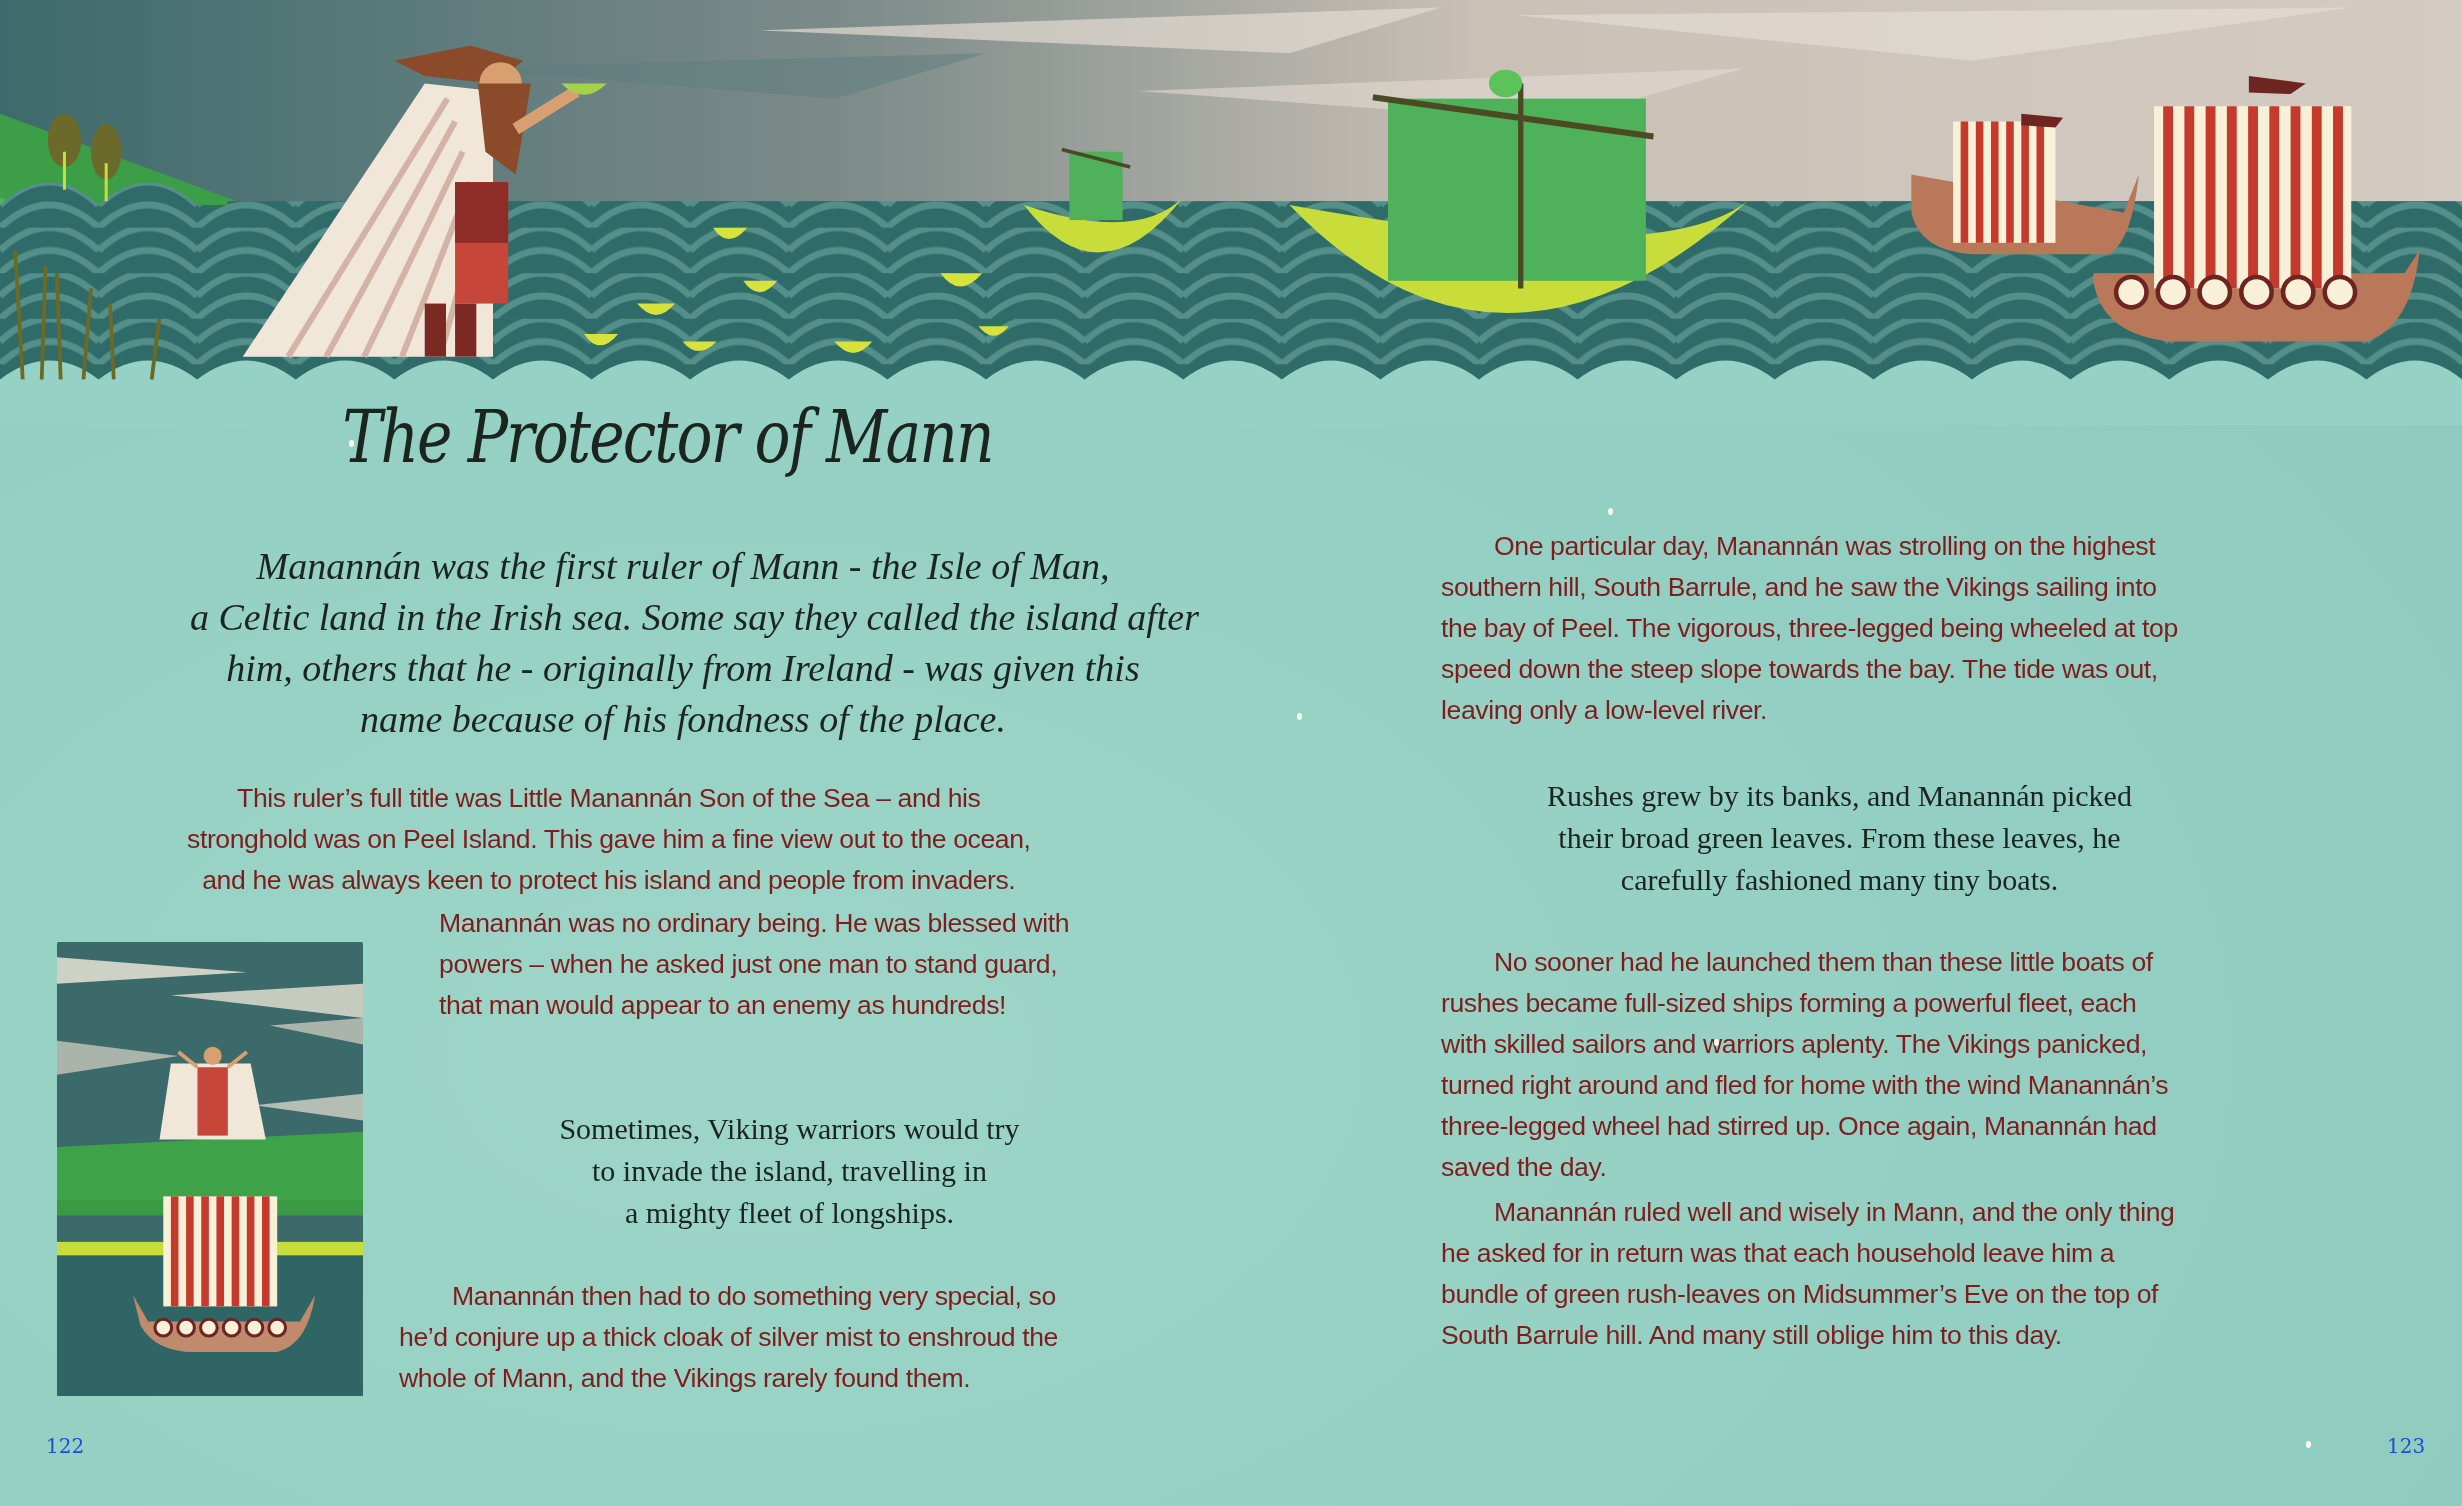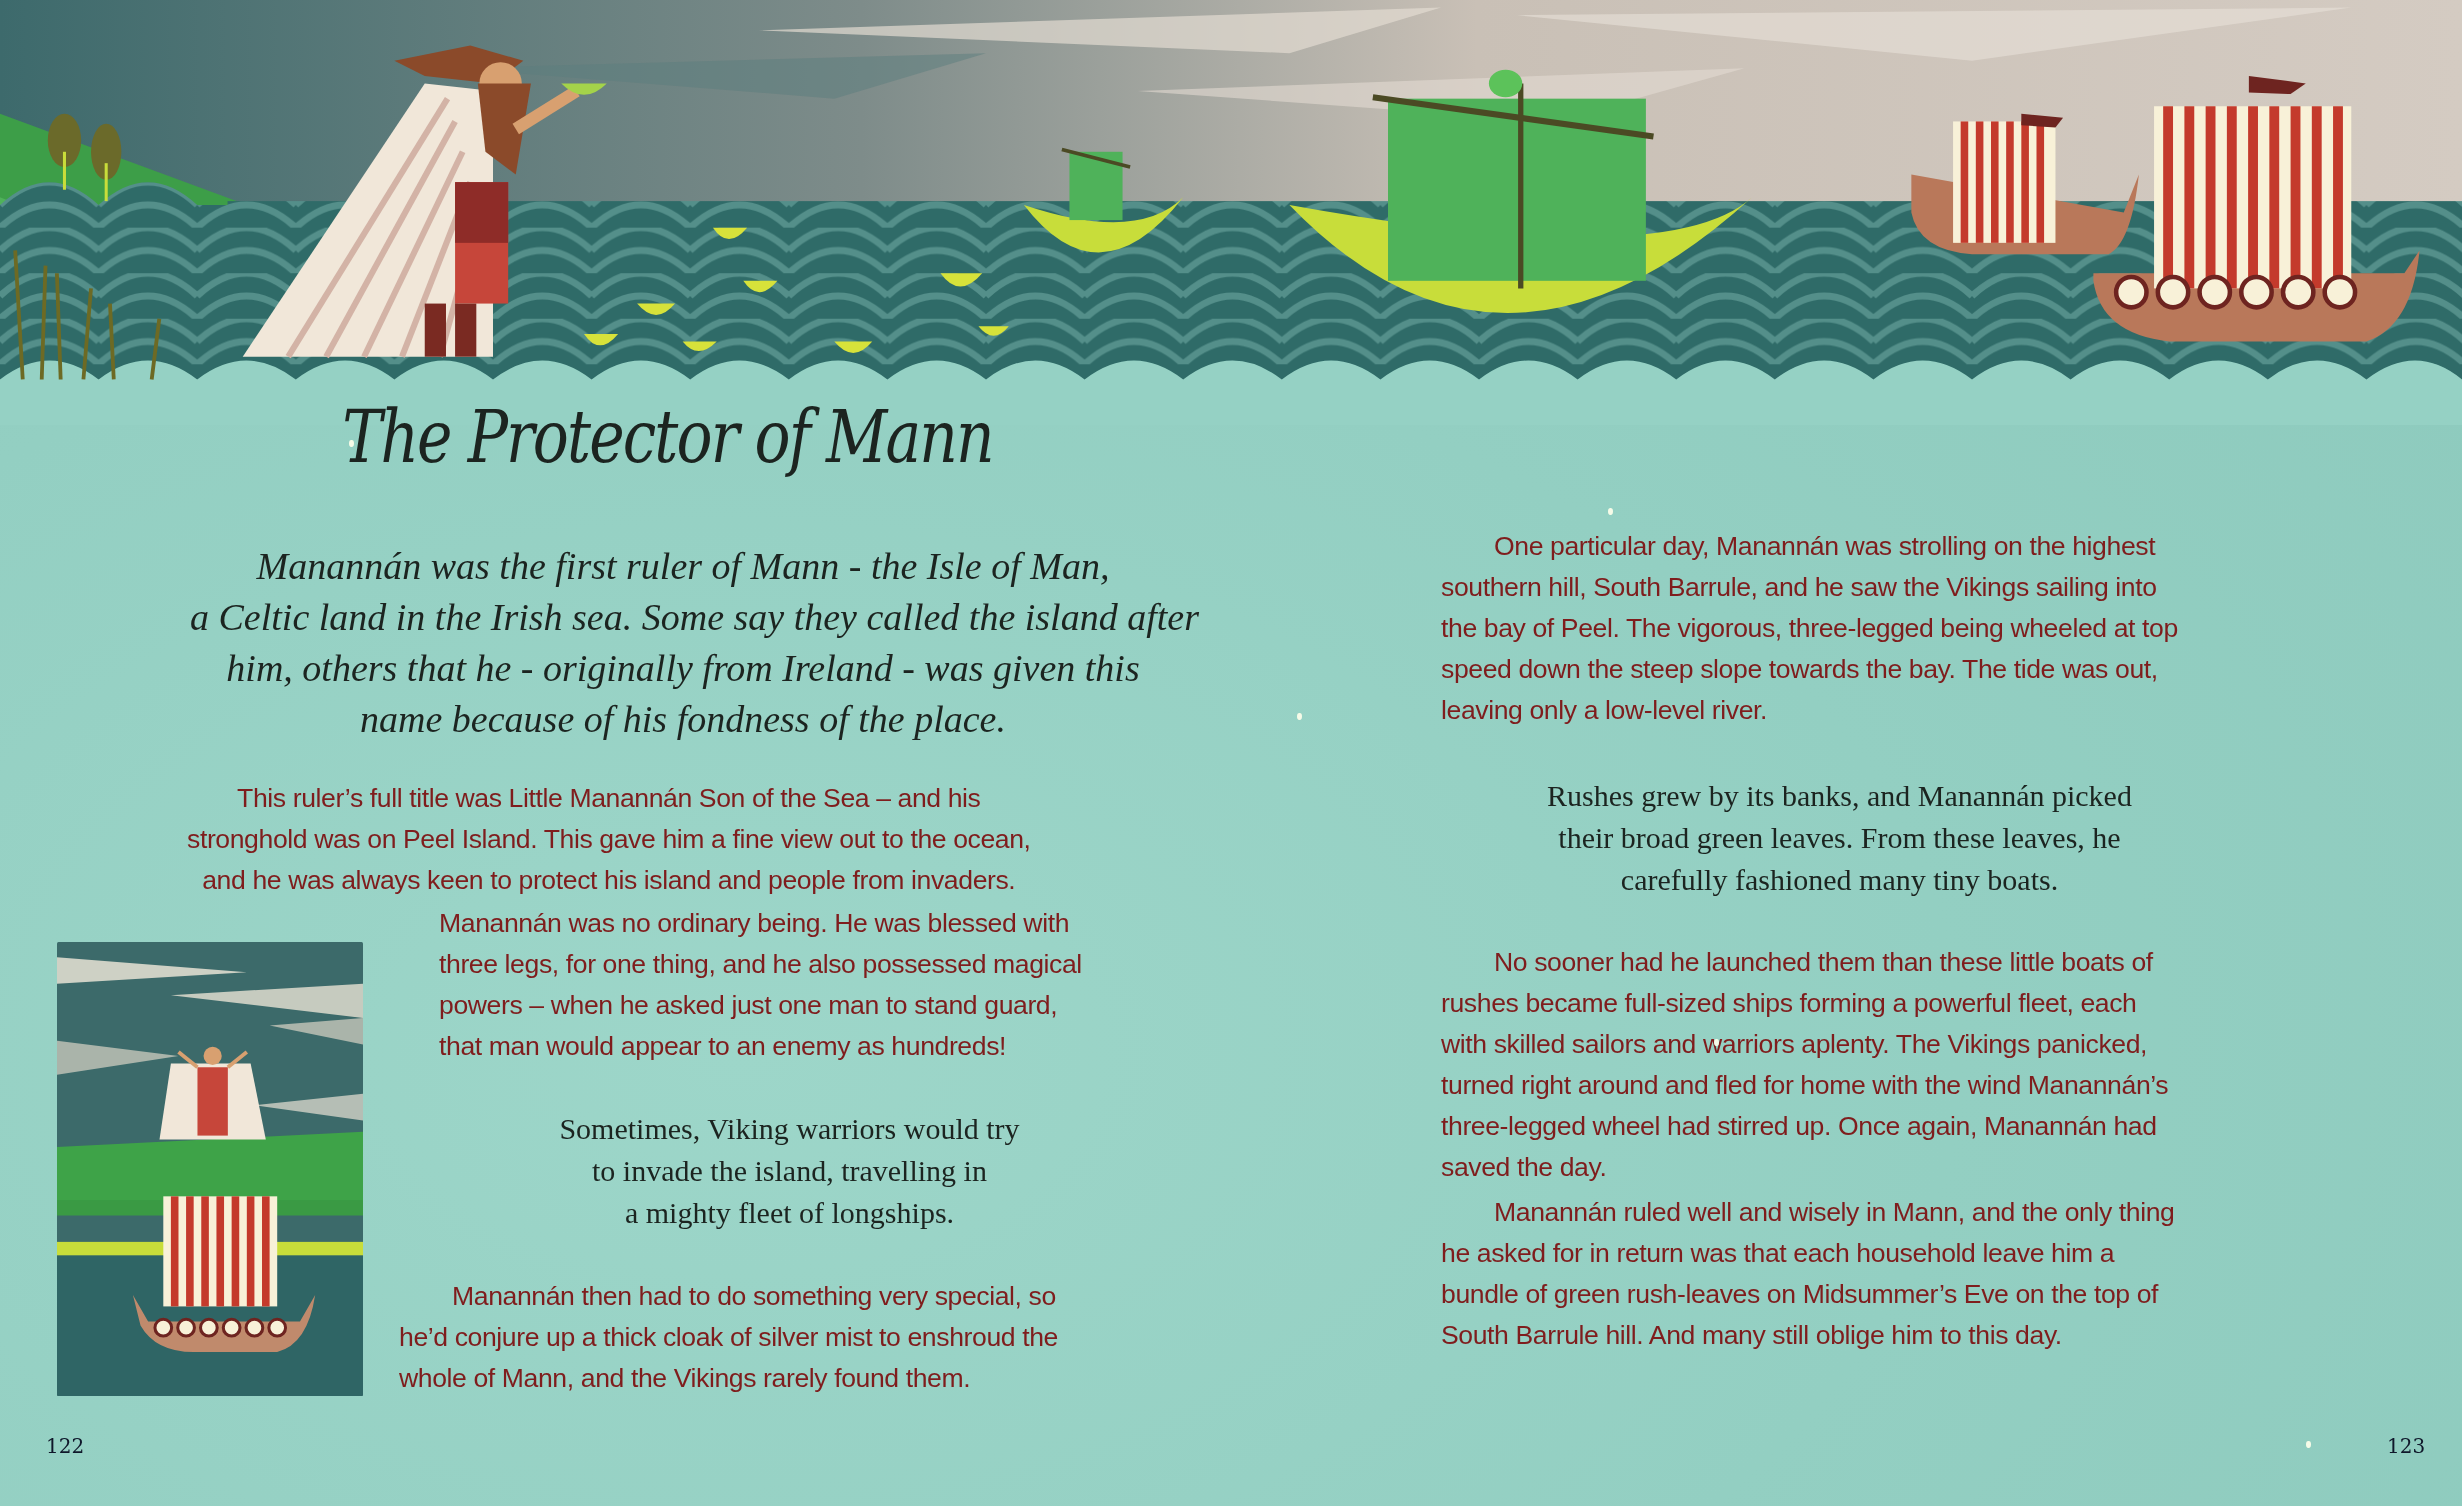--- a/index.html
+++ b/index.html
@@ -11,21 +11,21 @@
   .abs { position:absolute; }
   .title { left:0; width:1335px; top:394px; text-align:center; font-size:73px; font-style:italic;
     font-family:"DejaVu Serif", serif; font-weight:normal; letter-spacing:-2.3px; transform:scaleX(0.82); transform-origin:center; color:#1c2420; }
   .intro { left:190px; width:986px; top:523px; text-align:center; font-style:italic; font-size:38px; line-height:51px;
     font-family:"Liberation Serif", serif; color:#1c2420;margin-top:18px; }
   .intro span { display:block; white-space:nowrap; }
   .body-text { font-family:"Liberation Sans", sans-serif; font-size:26.6px; line-height:41px; color:#7f1d1d; letter-spacing:-0.4px; }
   .body-text span.line { display:block; white-space:nowrap; }
   .italic-block { font-family:"Liberation Serif", serif; font-size:30px; line-height:42px; text-align:center; color:#1c2420; }
   .italic-block span { display:block; white-space:nowrap; }
-  .pagenum { font-family:"DejaVu Serif", serif; font-size:20px; color:#0f172a; }
+  .pagenum { font-family:"DejaVu Serif", serif; font-size:20px; color:#1d4ed8; }
   .inset { left:57px; top:942px; width:306px; height:454px; border-radius:1.5px; overflow:hidden; }
   .spark { position:absolute; width:4.6px; height:6.8px; border-radius:50%; background:#f6fbe8; }
 </style>
 </head>
 <body>
 
 <div class="page-bg"></div>
 
 <svg class="banner" viewBox="0 0 3246 560" preserveAspectRatio="none">
   <defs>
@@ -165,21 +165,20 @@
 </div>
 
 <div class="abs body-text" style="left:187px; top:778px;text-align:center;">
   <span class="line">This ruler’s full title was Little Manannán Son of the Sea –  and his</span>
   <span class="line">stronghold was on Peel Island. This gave him a fine view out to the ocean,</span>
   <span class="line">and he was always keen to protect his island and people from invaders.</span>
 </div>
 
 <div class="abs body-text" style="left:399px; top:903px;margin-left:40px;">
   <span class="line">Manannán was no ordinary being. He was blessed with</span>
-  <span class="line">three legs, for one thing, and he also possessed magical</span>
   <span class="line">powers – when he asked just one man to stand guard,</span>
   <span class="line">that man would appear to an enemy as hundreds!</span>
 </div>
 
 <div class="abs italic-block" style="left:410px; width:759px; top:1108px;">
   <span>Sometimes, Viking warriors would try</span>
   <span>to invade the island, travelling in</span>
   <span>a mighty fleet of longships.</span>
 </div>
 

